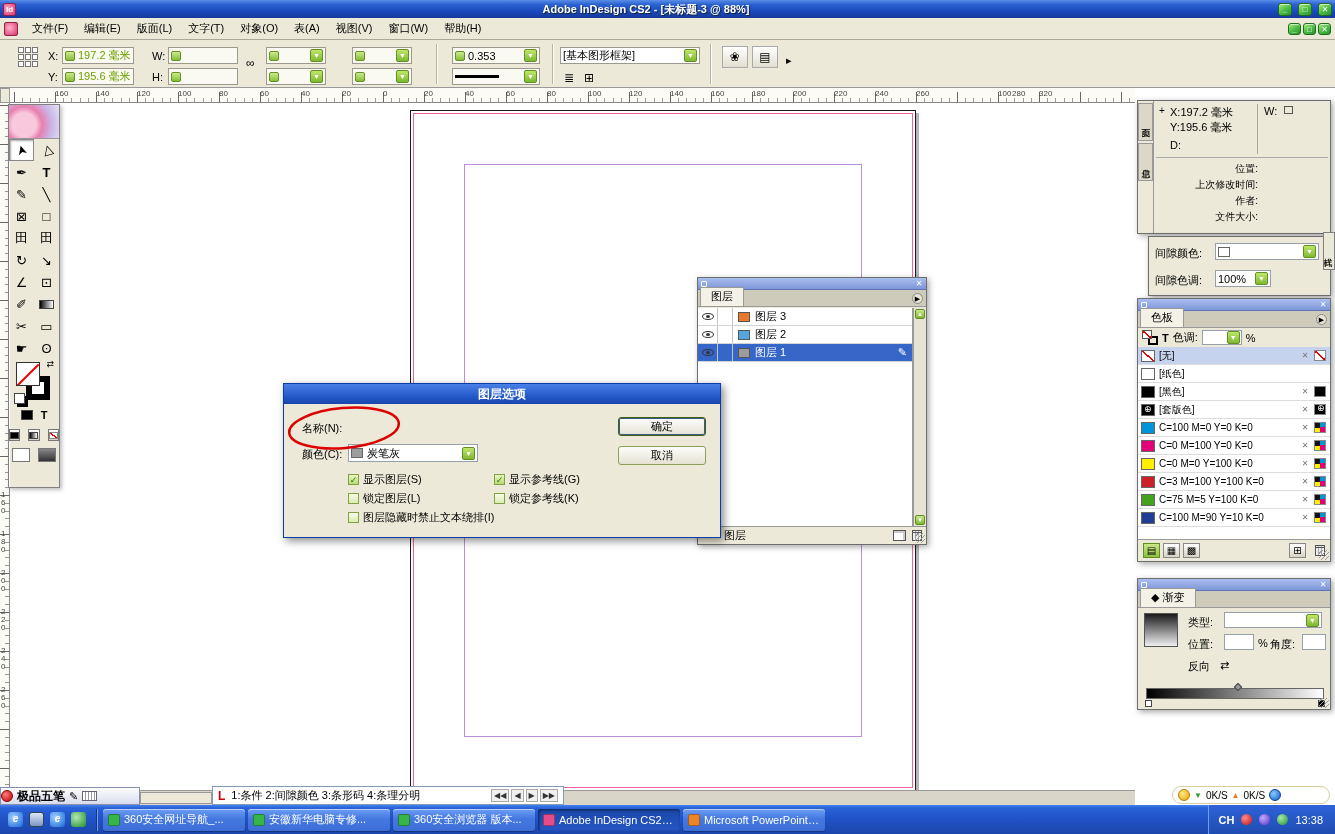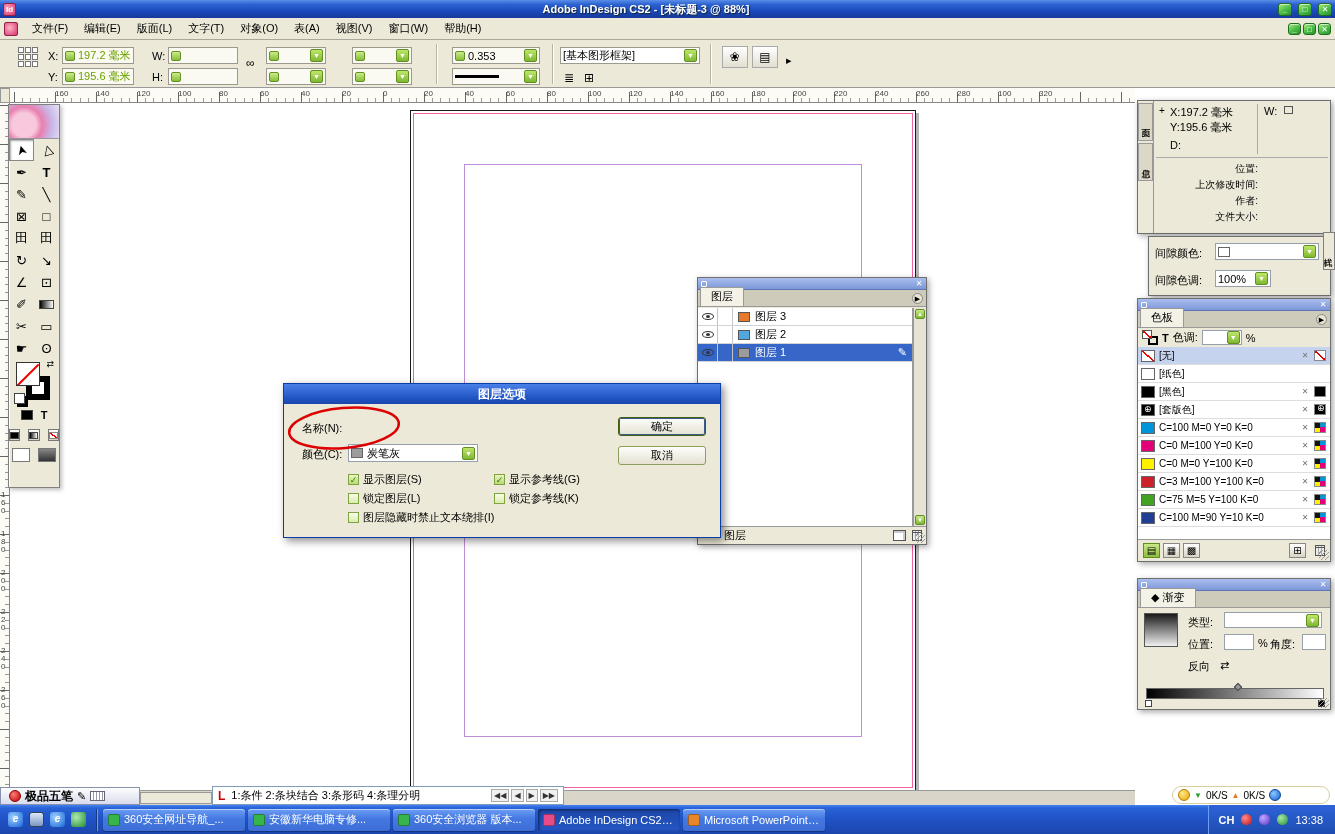--- a/index.html
+++ b/index.html
@@ -208,21 +208,21 @@
     background:linear-gradient(90deg,#000,#fff)}
   .stopd{position:absolute;left:50%;top:-5px;width:6px;height:6px;background:#999;border:1px solid #444;transform:rotate(45deg)}
   .stopl{position:absolute;left:-2px;bottom:-9px;width:7px;height:7px;background:#FFF;border:1px solid #444}
   .stopr{position:absolute;right:-2px;bottom:-9px;width:7px;height:7px;background:#000;border:1px solid #444}
 
   
   #bottomstrip{position:absolute;left:0;top:790px;width:1135px;height:15px;background:#D9D5C9;border-top:1px solid #999}
   #bottomstrip .thumbx{position:absolute;left:140px;top:1px;width:72px;height:12px;background:#ECE9D8;border:1px solid #999}
   #imestatus{position:absolute;left:0;top:787px;width:140px;height:18px;z-index:40;
     background:linear-gradient(180deg,#FEFEFE,#D8DCEC);border:1px solid #8890B0;
-    display:flex;align-items:center;gap:4px;padding:0 8px}
+    display:flex;align-items:center;gap:4px;padding:0 0}
   .imelogo{width:12px;height:12px;border-radius:50%;background:radial-gradient(circle at 35% 35%,#FF7A7A,#C00000);border:1px solid #800}
   #imestatus .nm{font-size:12px;font-weight:bold}
   .kbico{width:15px;height:10px;border:1px solid #667;
     background:repeating-linear-gradient(90deg,#FFF 0 2px,#99A 2px 3px)}
   #imecand{position:absolute;left:212px;top:786px;width:352px;height:19px;z-index:40;background:#FFF;
     border:1px solid #7F9DB9;display:flex;align-items:center;gap:6px;padding:0 5px;font-size:11px}
   #imecand .code{color:#C00;font-weight:bold;font-size: 12px}
   #imecand .nav{margin-left:auto;display:flex;gap:2px}
   #imecand .nv{font-size:8px;color:#333;border:1px solid #AAA;background:#F0F0F0;padding:0 2px;line-height:11px}
   #speed{position:absolute;left:1172px;top:786px;width:158px;height:18px;z-index:40;display:flex;align-items:center;gap:4px;
@@ -372,21 +372,21 @@
       <span class="hlab" style="left: 537px;">80</span>
       <span class="hlab" style="left: 578px;">100</span>
       <span class="hlab" style="left: 619px;">120</span>
       <span class="hlab" style="left: 660px;">140</span>
       <span class="hlab" style="left: 701px;">160</span>
       <span class="hlab" style="left: 742px;">180</span>
       <span class="hlab" style="left: 783px;">200</span>
       <span class="hlab" style="left: 824px;">220</span>
       <span class="hlab" style="left: 865px;">240</span>
       <span class="hlab" style="left: 906px;">260</span>
-      <span class="hlab" style="left: 947px;">280</span>
+      <span class="hlab" style="left: 1002px;">280</span>
       <span class="hlab" style="left: 988px;">100</span>
       <span class="hlab" style="left: 1029px;">320</span>
     </div>
   <div id="vruler">
 
   <span class="vlab" style="top: 388px;">160</span>
       <span class="vlab" style="top: 427px;">180</span>
       <span class="vlab" style="top: 466px;">200</span>
       <span class="vlab" style="top: 505px;">220</span>
       <span class="vlab" style="top: 544px;">240</span>
@@ -762,21 +762,21 @@
 
   <div id="imestatus">
     <span class="imelogo"></span>
     <span class="nm">极品五笔</span>
     <span>✎</span>
     <span class="kbico"></span>
   </div>
 
   <div id="imecand">
     <span class="code">L</span>
-    <span>1:条件 2:条块结合 3:条形码 4:条理分明</span>
+    <span>1:条件 2:间隙颜色 3:条形码 4:条理分明</span>
     <span class="nav">
 
     <span class="nv">◀◀</span>
         <span class="nv">◀</span>
         <span class="nv">▶</span>
         <span class="nv">▶▶</span>
       </span>
   </div>
 
   <div id="speed">

